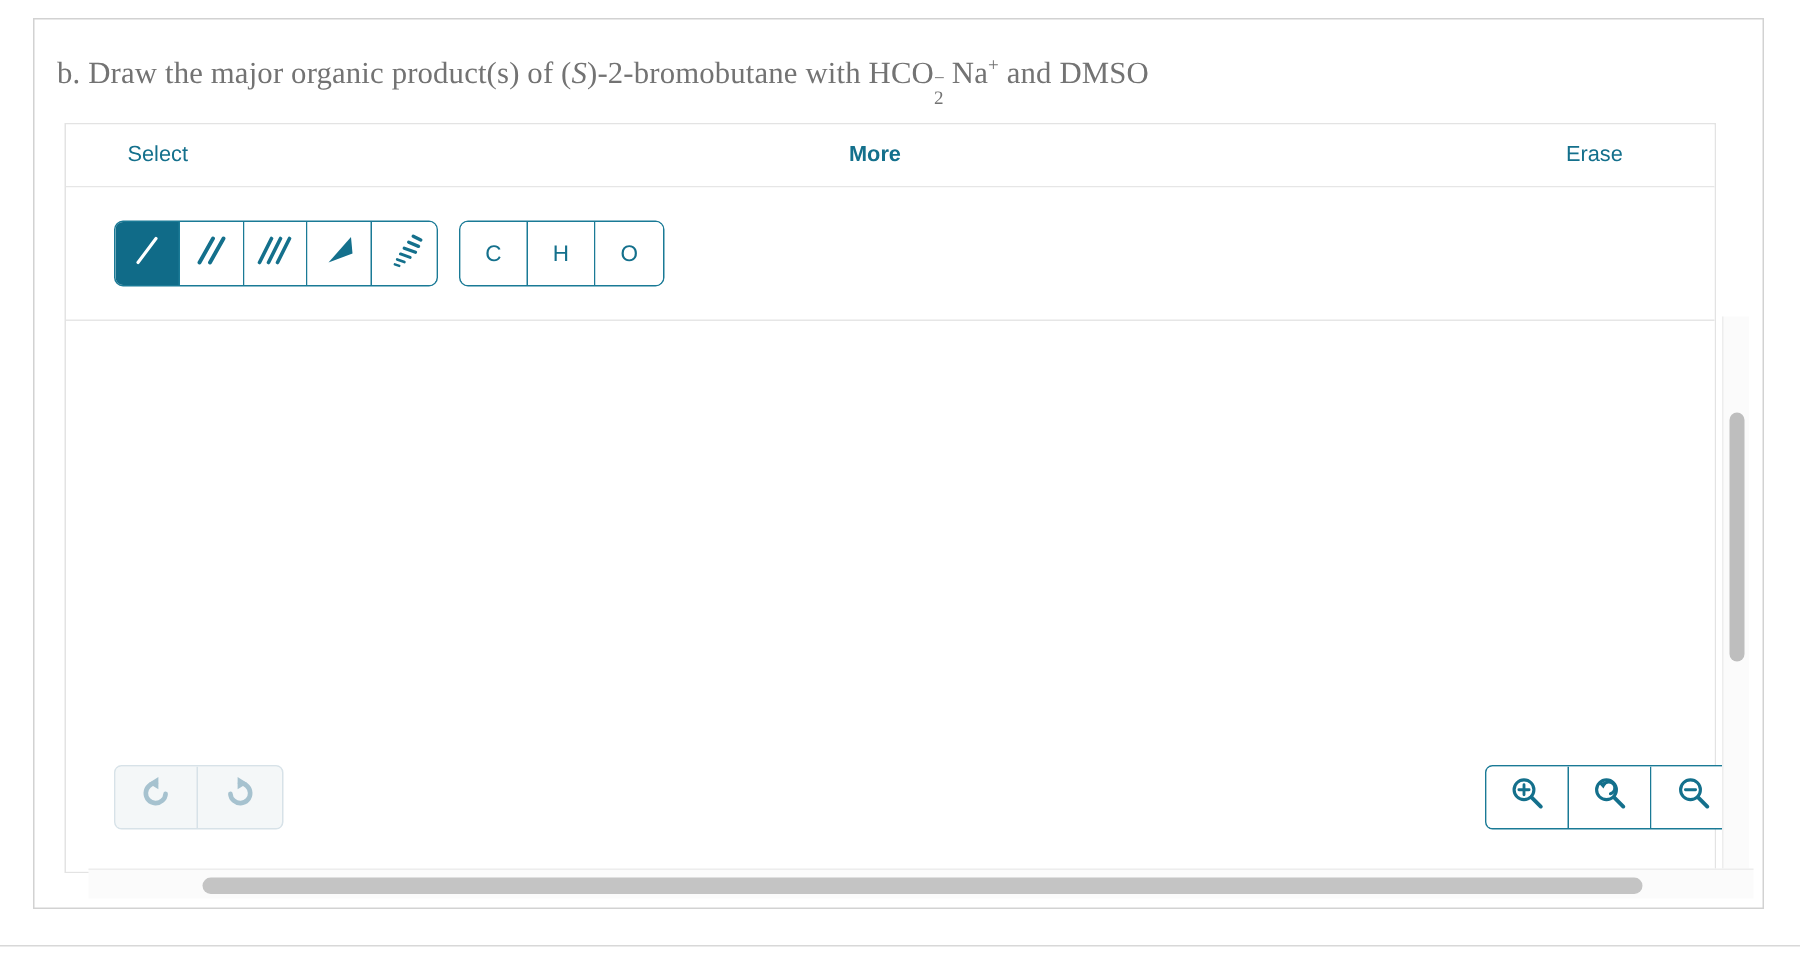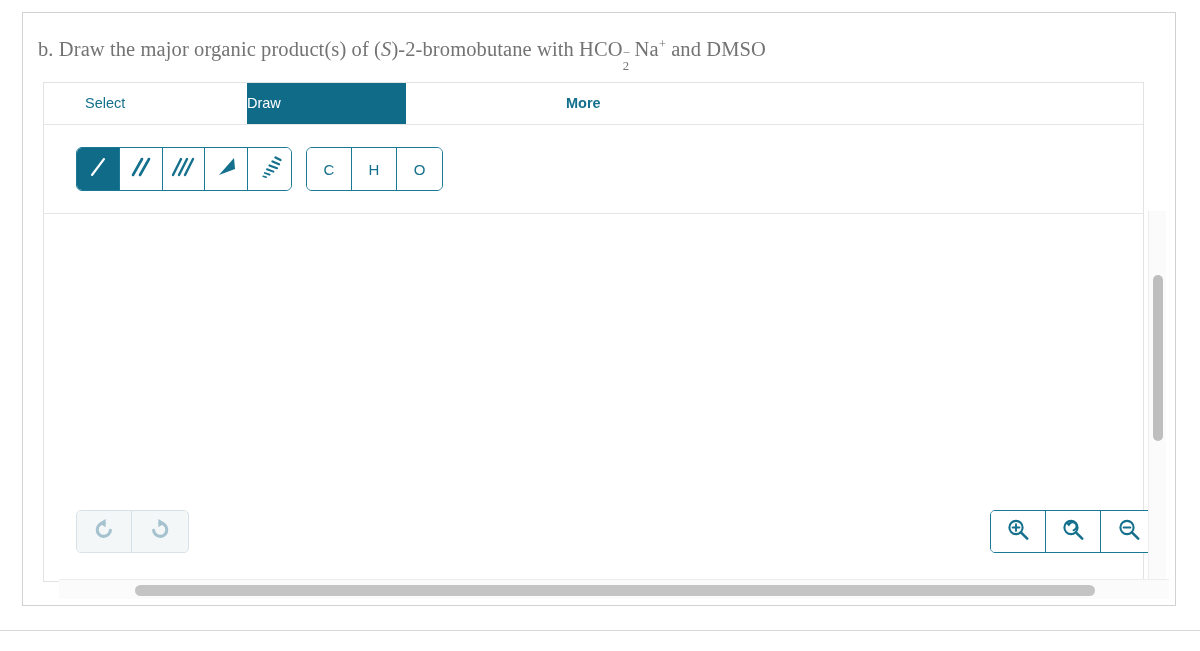--- a/index.html
+++ b/index.html
@@ -271,22 +271,22 @@
 <div id="page-card">
 
   <div id="prompt">
     <span>b. Draw the major organic product(s) of (</span><span class="ital">S</span><span>)-2-bromobutane with HCO</span><span class="stack"><span class="minus">−</span><span class="two">2</span></span><span>Na</span><span class="sup">+</span><span> and DMSO</span>
   </div>
 
   <div id="editor">
 
     <div id="tabbar">
       <div class="tab" style="left:41px;width:162px;">Select</div>
-      <div class="tab active" style="left:203px;width:159px;">Draw</div>
       <div class="tab" style="left:522px;width:159px;font-weight:bold;">More</div>
+      <div class="tab" style="left:1000px;width:120px;">Erase</div>
     </div>
 
     <div id="toolstrip">
 
       <div class="btn-group" style="left:32px;width:216px;">
 
         <div class="tool-btn active">
           <span>
             <svg width="30" height="30" viewBox="0 0 30 30">
               <line x1="9" y1="23" x2="21" y2="7" stroke="#ffffff" stroke-width="2.1" stroke-linecap="round"></line>

